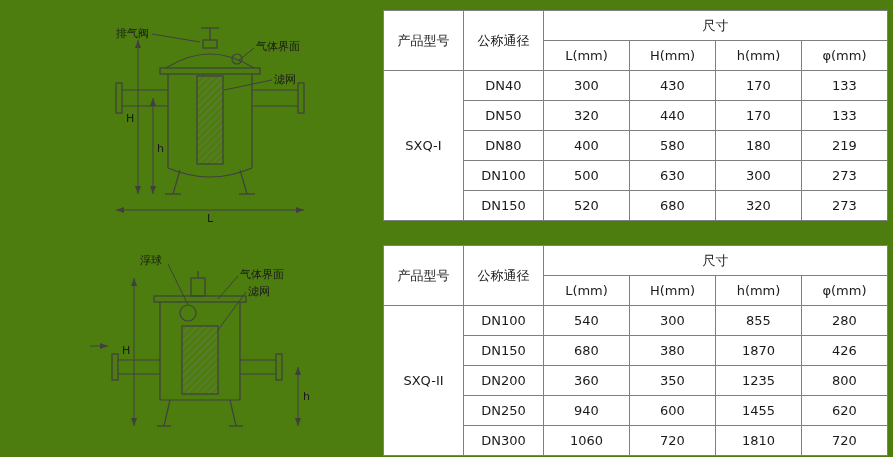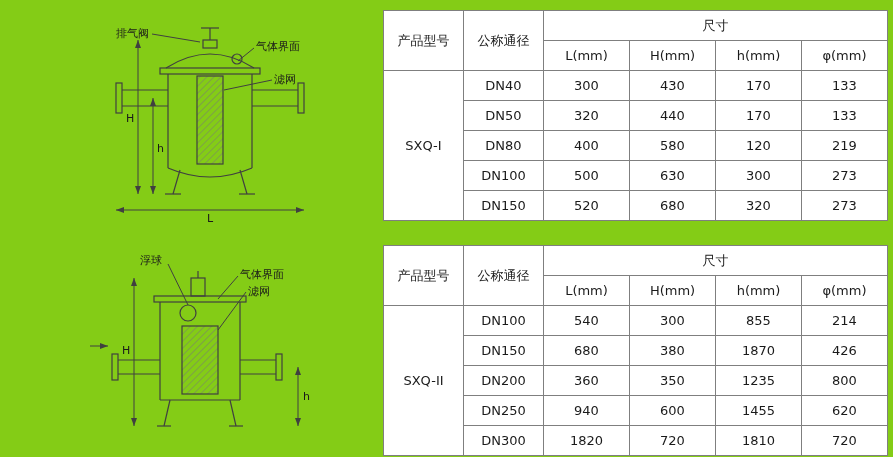--- a/index.html
+++ b/index.html
@@ -1,20 +1,20 @@
 <!DOCTYPE html>
 <html><head>
 <meta charset="utf-8">
 <style>
   html, body { margin: 0; padding: 0; background: #ffffff; }
   .page {
     position: relative;
     width: 893px;
     height: 457px;
-    background: #84cc16;
+    background: #4d7c0f;
     font-family: "DejaVu Sans", "Liberation Sans", sans-serif;
     color: #1a1a1a;
     overflow: hidden;
   }
   .drawing { position: absolute; }
   .drawing svg text { font-family: "DejaVu Sans", "Liberation Sans", sans-serif; }
 
   .table-wrap { position: absolute; left: 383px; }
   .table-wrap.t1 { top: 10px; }
   .table-wrap.t2 { top: 245px; }
@@ -146,21 +146,21 @@
           <td>DN50</td>
           <td>320</td>
           <td>440</td>
           <td>170</td>
           <td>133</td>
         </tr>
         <tr>
           <td>DN80</td>
           <td>400</td>
           <td>580</td>
-          <td>120</td>
+          <td>180</td>
           <td>219</td>
         </tr>
         <tr>
           <td>DN100</td>
           <td>500</td>
           <td>630</td>
           <td>300</td>
           <td>273</td>
         </tr>
         <tr>
@@ -257,21 +257,21 @@
           <td>H(mm)</td>
           <td>h(mm)</td>
           <td>φ(mm)</td>
         </tr>
         <tr>
           <td rowspan="5">SXQ-II</td>
           <td>DN100</td>
           <td>540</td>
           <td>300</td>
           <td>855</td>
-          <td>214</td>
+          <td>280</td>
         </tr>
         <tr>
           <td>DN150</td>
           <td>680</td>
           <td>380</td>
           <td>1870</td>
           <td>426</td>
         </tr>
         <tr>
           <td>DN200</td>
@@ -282,21 +282,21 @@
         </tr>
         <tr>
           <td>DN250</td>
           <td>940</td>
           <td>600</td>
           <td>1455</td>
           <td>620</td>
         </tr>
         <tr>
           <td>DN300</td>
-          <td>1820</td>
+          <td>1060</td>
           <td>720</td>
           <td>1810</td>
           <td>720</td>
         </tr>
       </tbody>
     </table>
   </div>
 
 </div>
 

